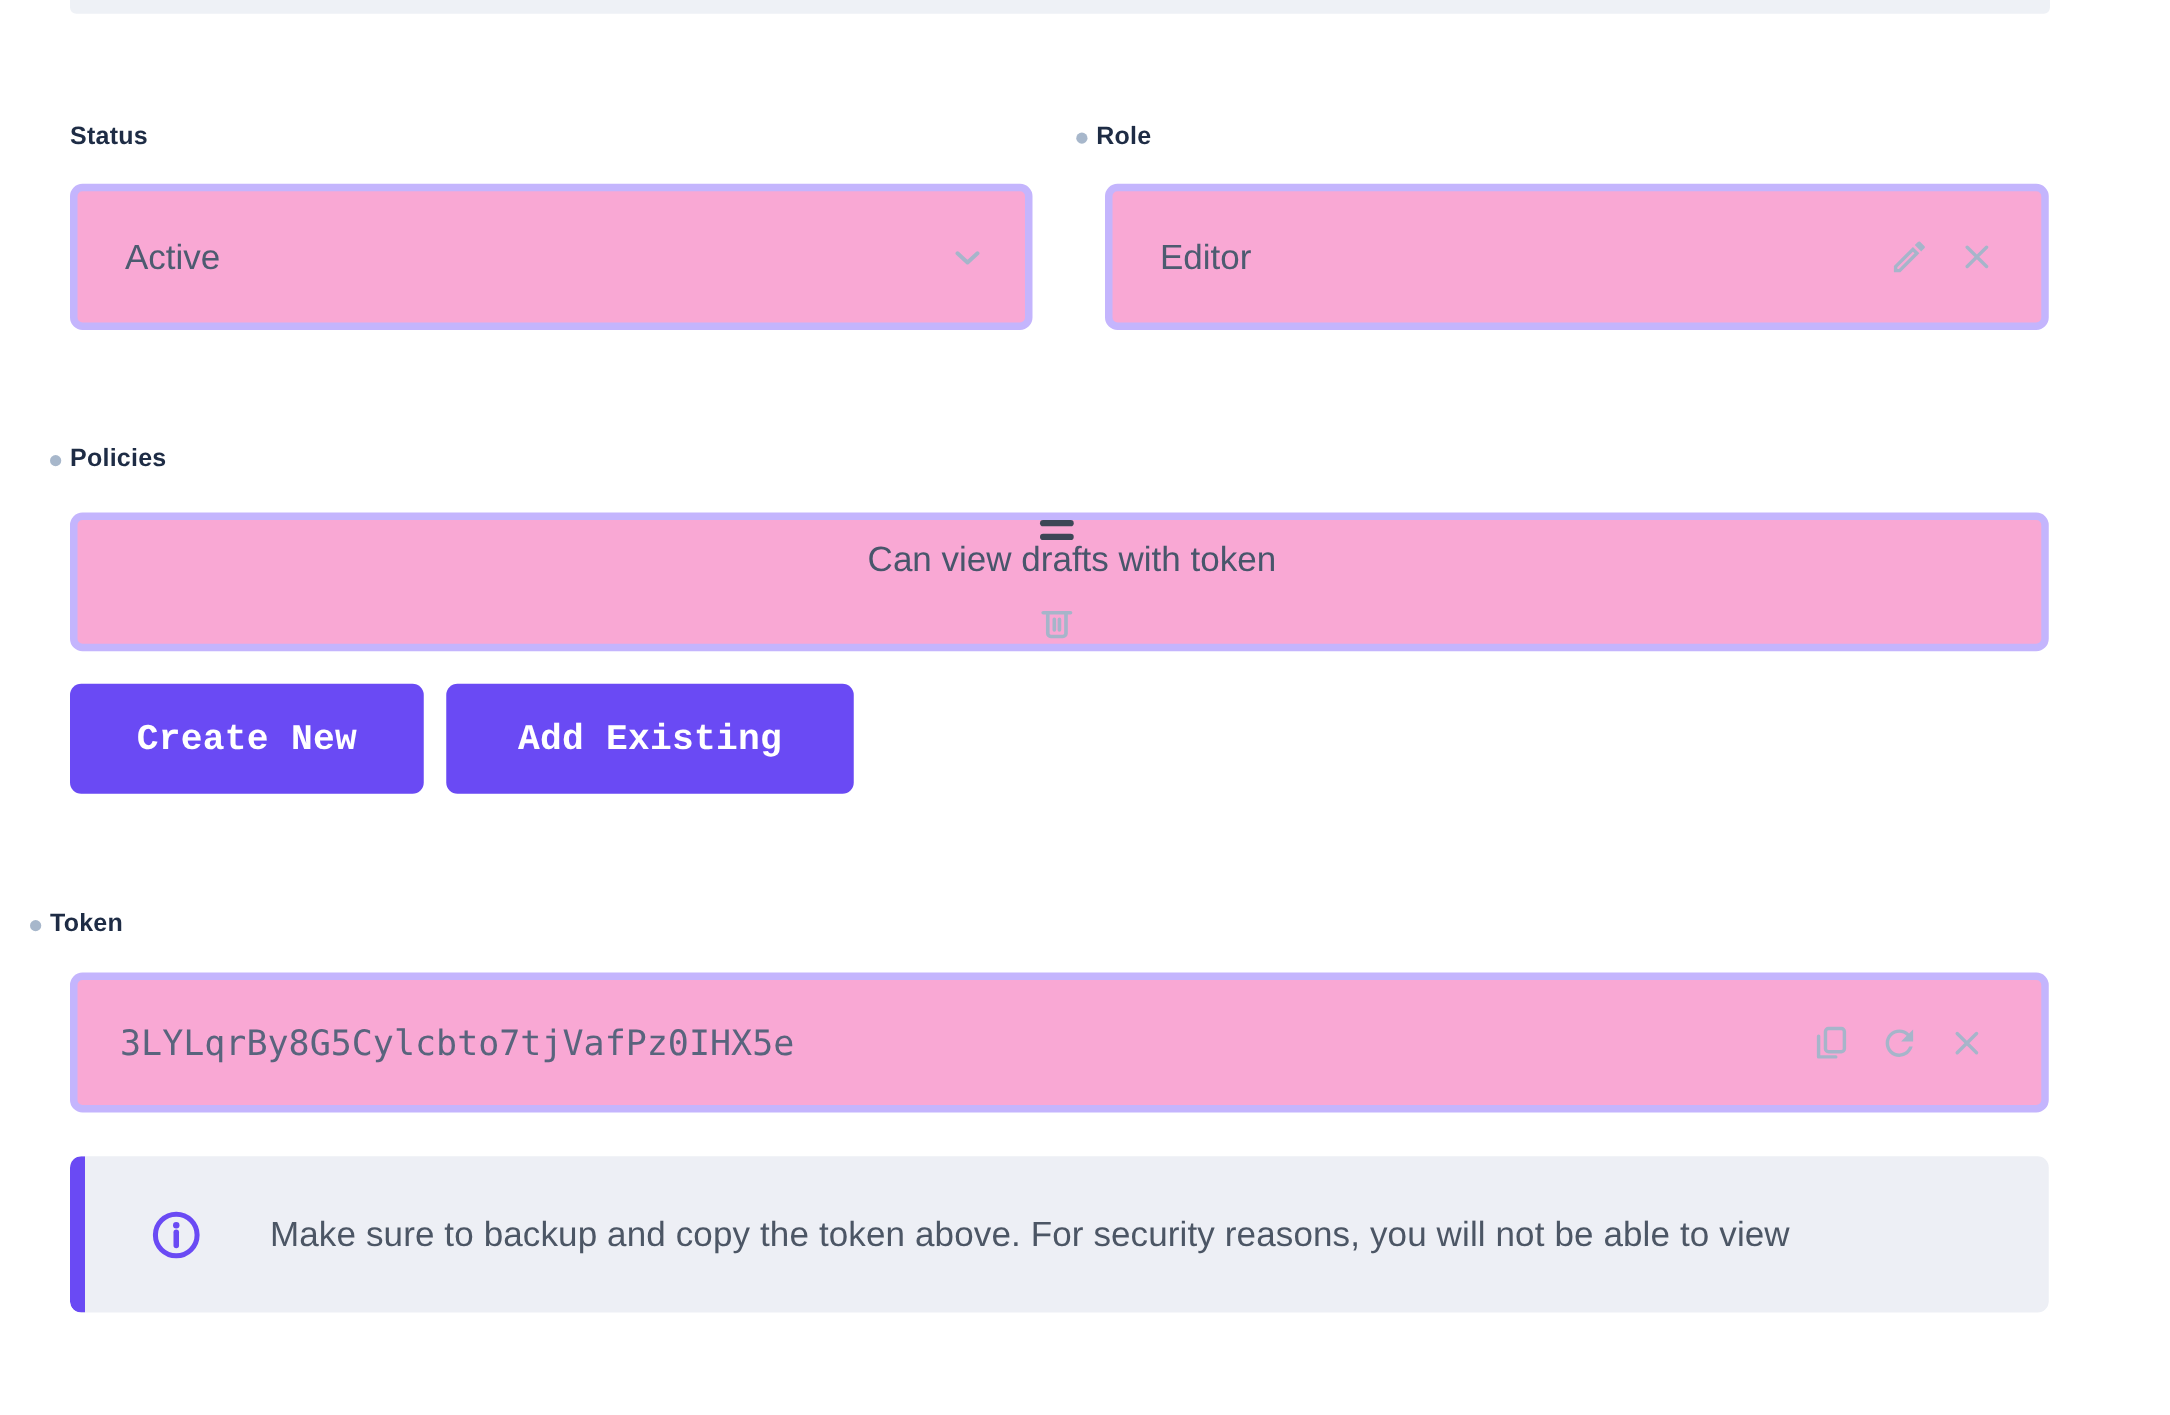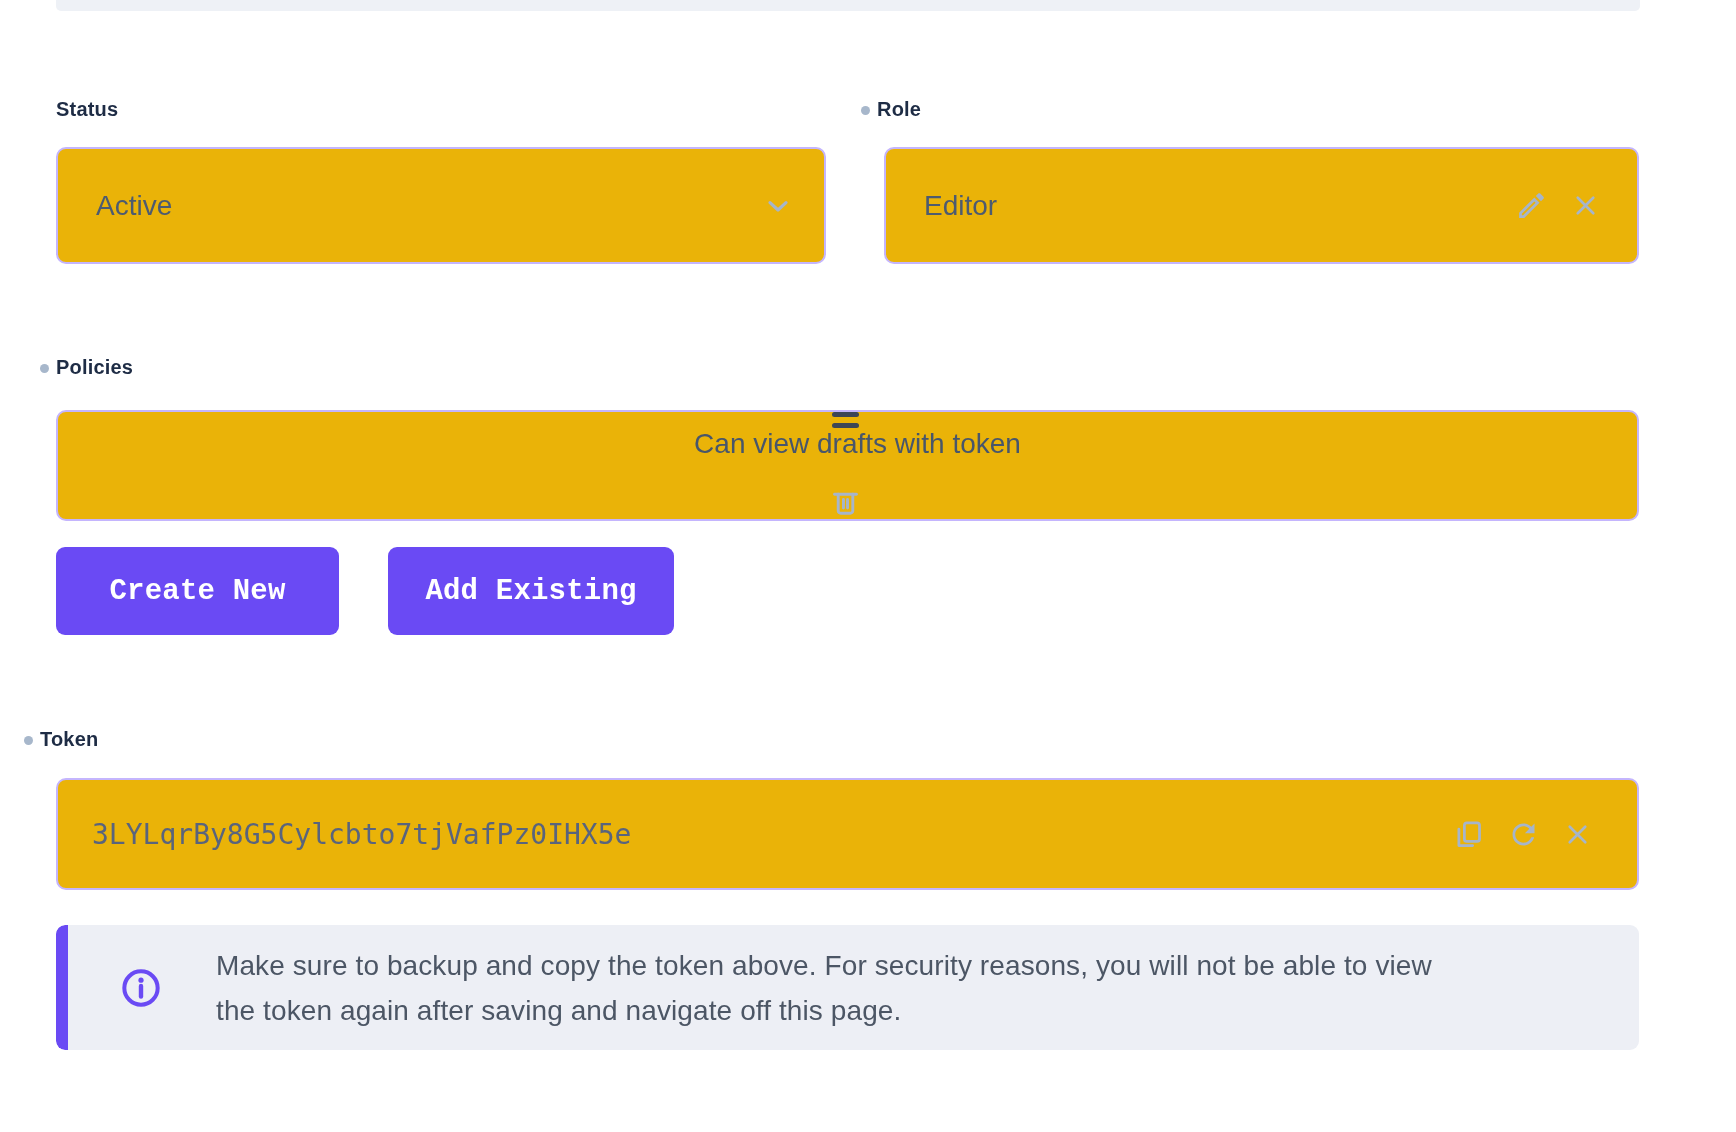--- a/index.html
+++ b/index.html
@@ -15,21 +15,21 @@
     position:absolute;display:flex;align-items:center;gap:7px;
     font-size:20px;font-weight:700;color:#1e2c45;letter-spacing:.2px;
     line-height:34px;
   }
   .dot{
     width:9px;height:9px;border-radius:50%;background:#a7b7cb;flex:0 0 auto;
     margin-top:2px;
   }
   .field{
     position:absolute;display:flex;align-items:center;box-sizing:border-box;
-    border:2px solid #c4b5fd;border-radius:10px;background:#eab308;
+    border:6px solid #c4b5fd;border-radius:10px;background:#f9a8d4;
     font-size:28px;color:#4d5b70;
   }
   .field .value{flex:1 1 auto;}
   .icon{display:flex;align-items:center;justify-content:center;flex:0 0 auto;}
   .btn{
     position:absolute;display:flex;align-items:center;justify-content:center;
     height:88px;border:none;border-radius:9px;background:#6a4af4;color:#ffffff;
     font-family:Liberation Mono, monospace;font-size:29px;font-weight:700;
     cursor:pointer;letter-spacing:.2px;
   }
@@ -99,21 +99,21 @@
         <path d="M4.5 7 H19.5"></path>
         <path d="M7 7 V18.3 a1.7 1.7 0 0 0 1.7 1.7 h6.6 a1.7 1.7 0 0 0 1.7 -1.7 V7"></path>
         <path d="M10.6 10.6 V16.4 M13.4 10.6 V16.4"></path>
       </svg>
     </span>
   </div>
 
   <button class="btn" style="left:56px;top:547px;width:283px;">
     <span>Create New</span>
   </button>
-  <button class="btn" style="left:357px;top:547px;width:286px;margin-left:31px;">
+  <button class="btn" style="left:357px;top:547px;width:326px;">
     <span>Add Existing</span>
   </button>
 
   <div class="field-label" style="left:24px;top:722px;">
     <span class="dot"></span>
     <span>Token</span>
   </div>
   <div class="field" style="left:56px;top:778px;width:1583px;height:112px;padding:0 44px 0 34px;">
     <span class="value token-value">3LYLqrBy8G5Cylcbto7tjVafPz0IHX5e</span>
     <span class="mono-icons">
@@ -140,17 +140,16 @@
     <span class="notice-bar"></span>
     <span class="icon" style="margin:0 28px 0 26px;">
       <svg width="46" height="46" viewBox="0 0 24 24">
         <circle cx="12" cy="12" r="8.7" fill="none" stroke="#6a4af4" stroke-width="2.1"></circle>
         <circle cx="12" cy="7.9" r="1.35" fill="#6a4af4"></circle>
         <path d="M12 10.9 V16.4" stroke="#6a4af4" stroke-width="2.3" stroke-linecap="round"></path>
       </svg>
     </span>
     <span class="notice-text">
       <span style="display:block;">Make sure to backup and copy the token above. For security reasons, you will not be able to view</span>
-      <span style="display:block;">the token again after saving and navigate off this page.</span>
     </span>
   </div>
 
 </div>
 
 </body></html>

